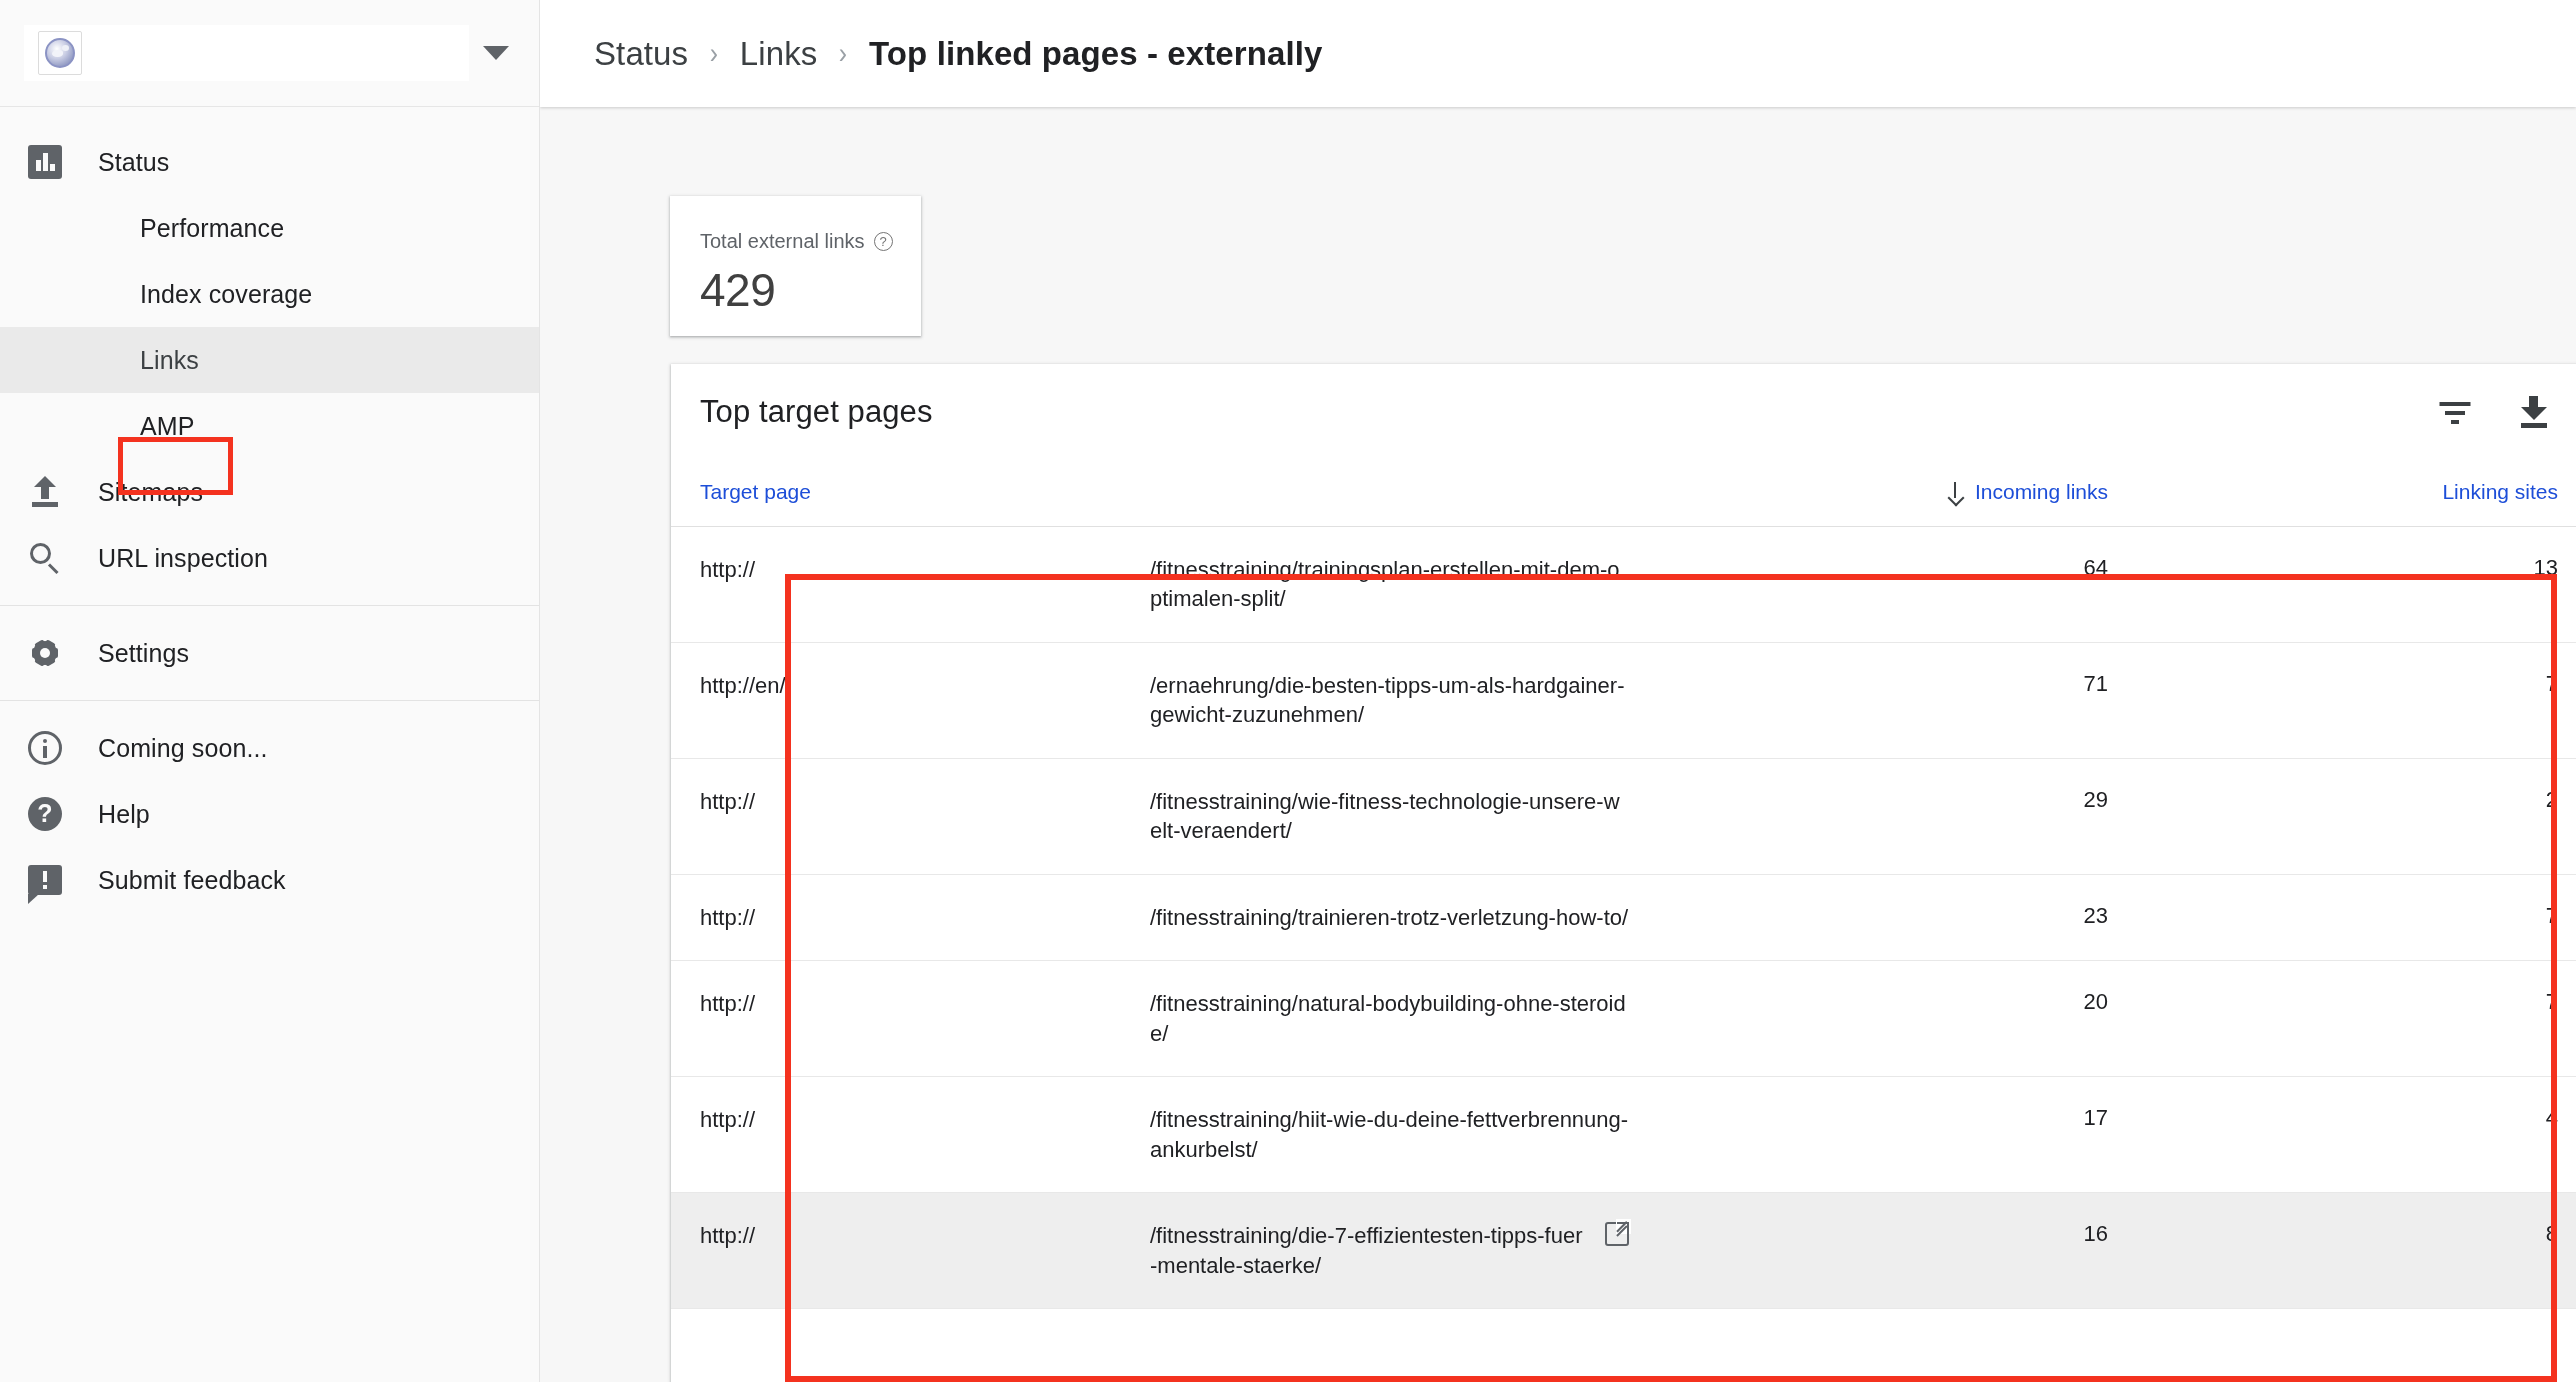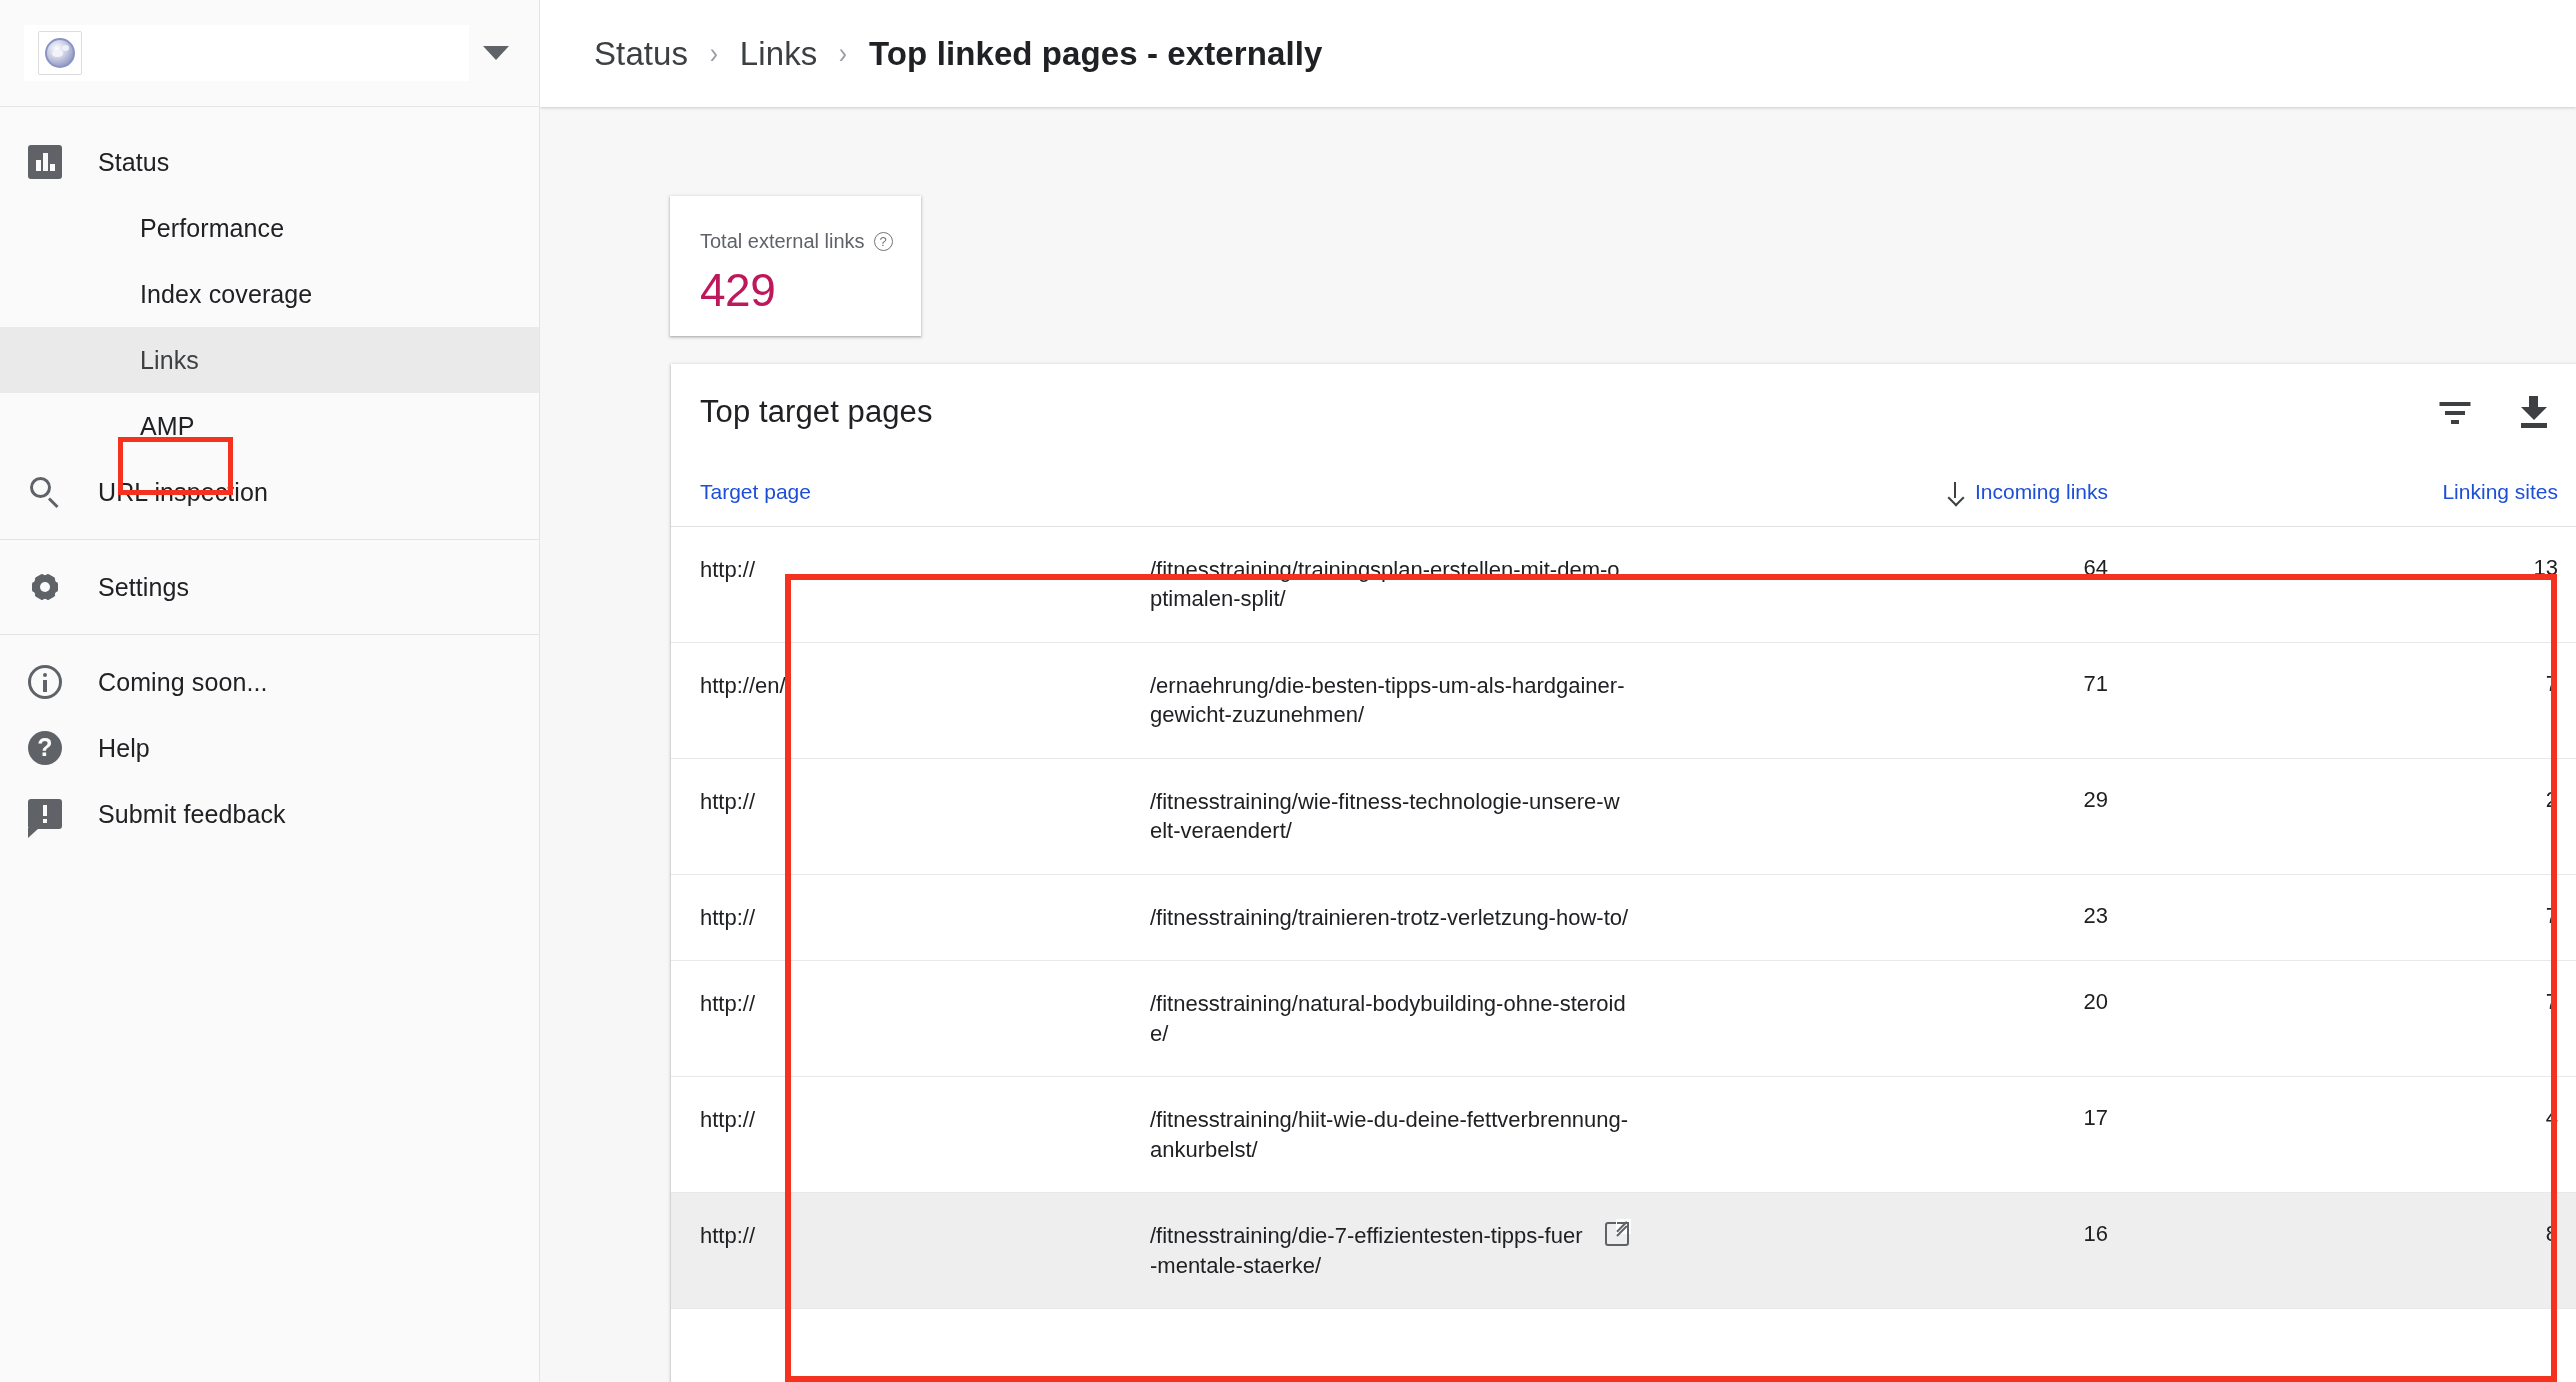--- a/index.html
+++ b/index.html
@@ -293,21 +293,21 @@
     border: 1.6px solid #757575;
     border-radius: 50%;
     margin-left: 9px;
     font-size: 13px;
     color: #757575;
     display: flex; align-items: center; justify-content: center;
     line-height: 1;
   }
   .stat-value {
     font-size: 46px;
-    color: #be185d;
+    color: #404040;
     margin-top: 10px;
     letter-spacing: -.5px;
   }
 
   .table-card {
     position: absolute;
     left: 131px;
     top: 257px;
     width: 1916px;
     min-height: 1125px;
@@ -467,20 +467,30 @@
 
       <div class="nav-sub active">
         <span class="nav-label">Links</span>
       </div>
 
 
       <div class="nav-sub">
         <span class="nav-label">AMP</span>
       </div>
 
+      <div class="nav-item">
+        <span class="ico">
+          <span class="icon-upload">
+              <span class="head"></span>
+              <span class="stem"></span>
+              <span class="base"></span>
+            </span>
+        </span>
+        <span class="nav-label">Sitemaps</span>
+      </div>
 
       <div class="nav-item">
         <span class="ico">
           <span class="icon-search">
               <span class="ring"></span>
               <span class="hand"></span>
             </span>
         </span>
         <span class="nav-label">URL inspection</span>
       </div>

